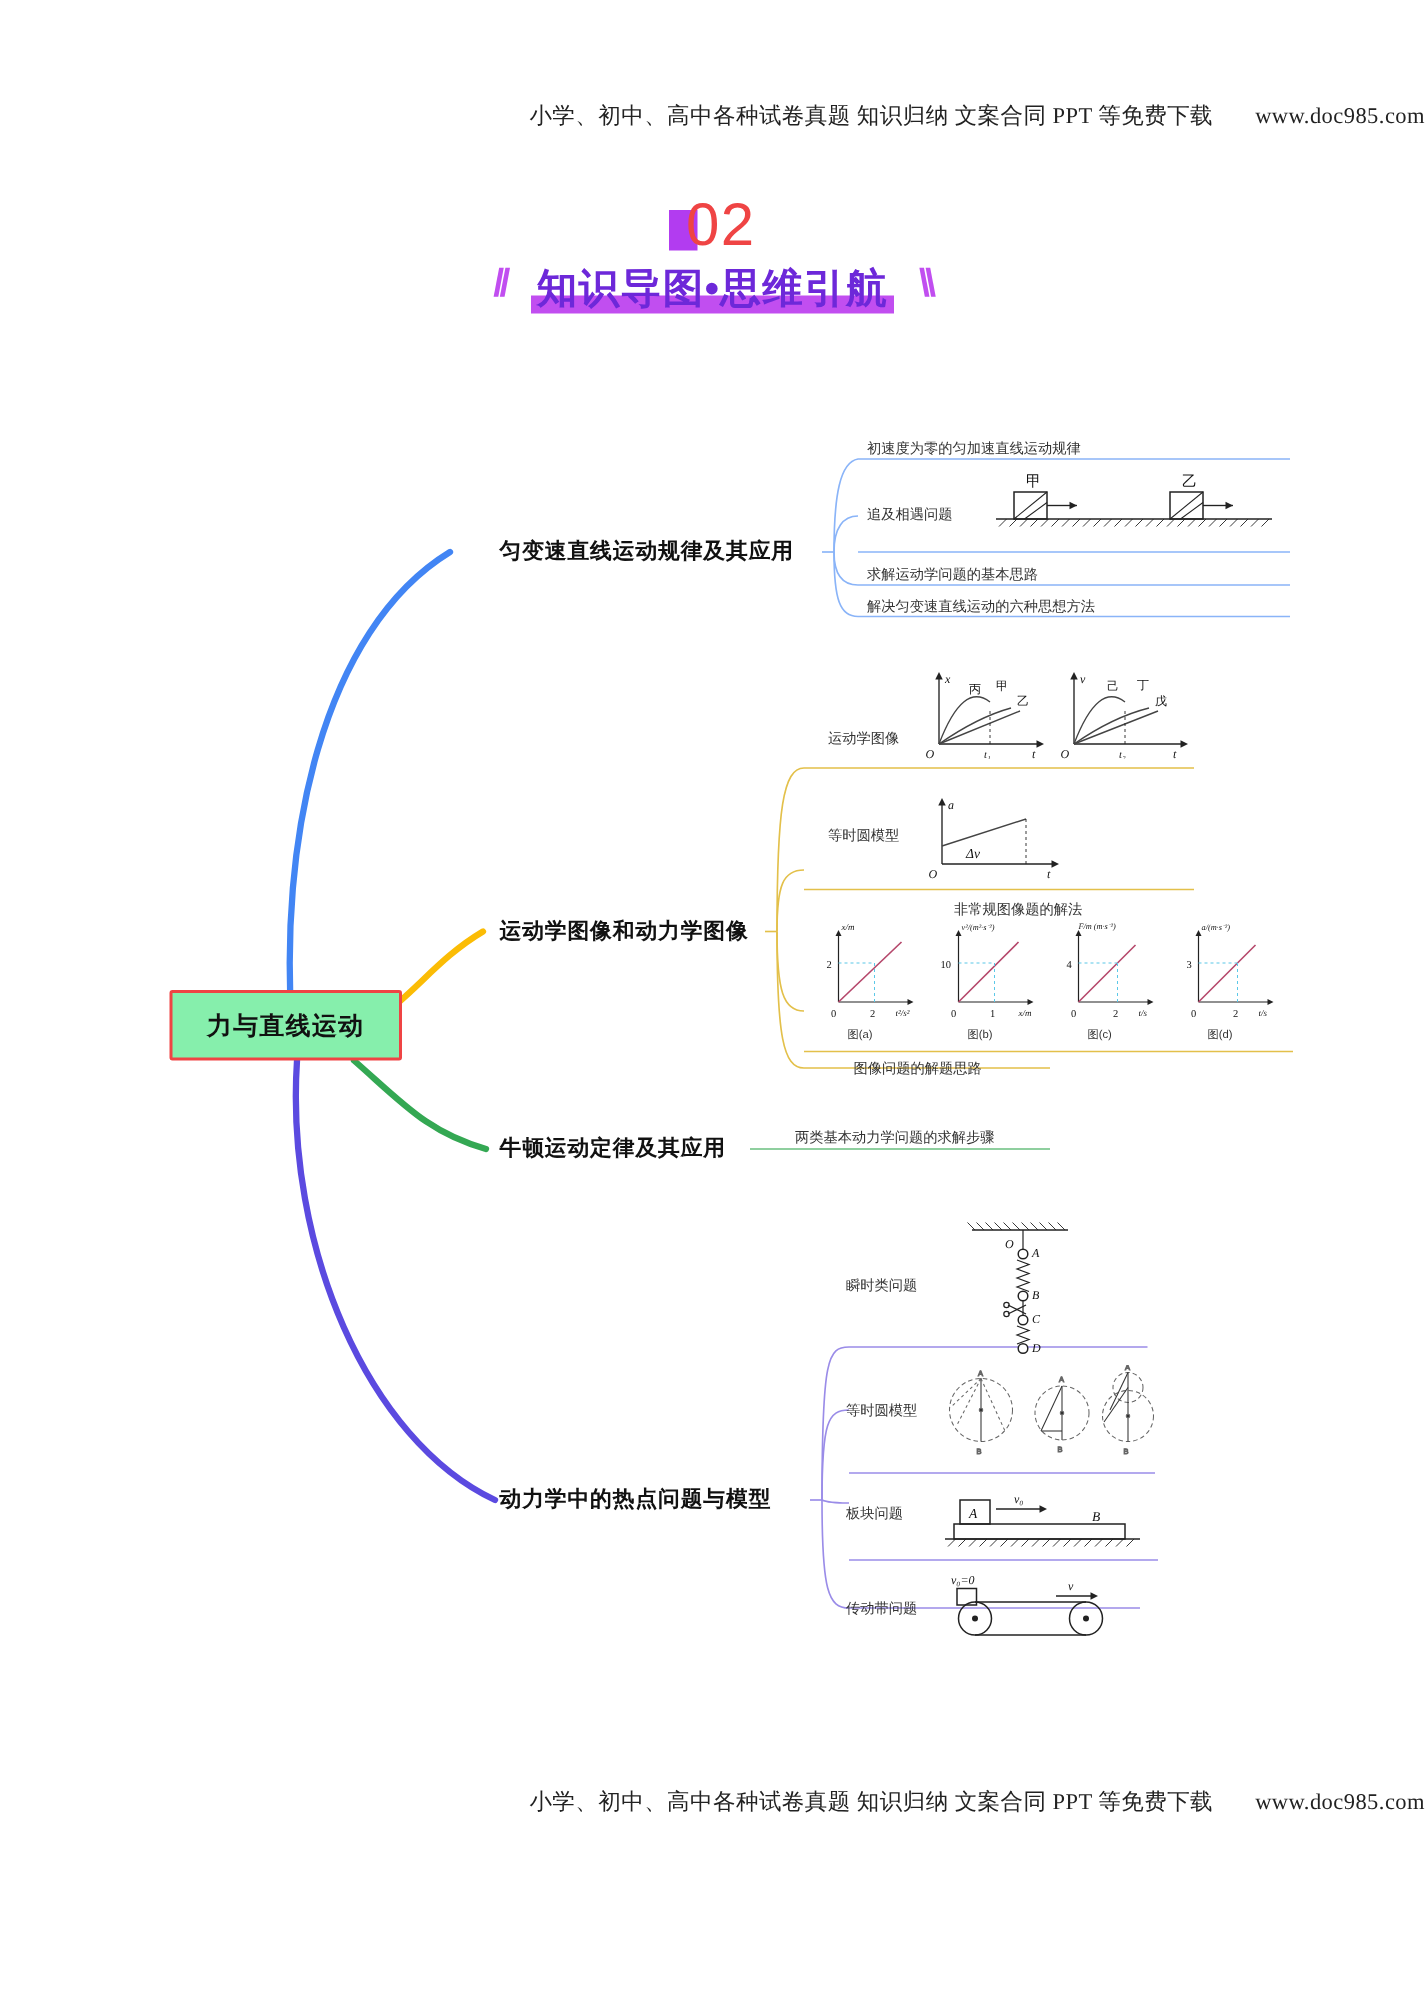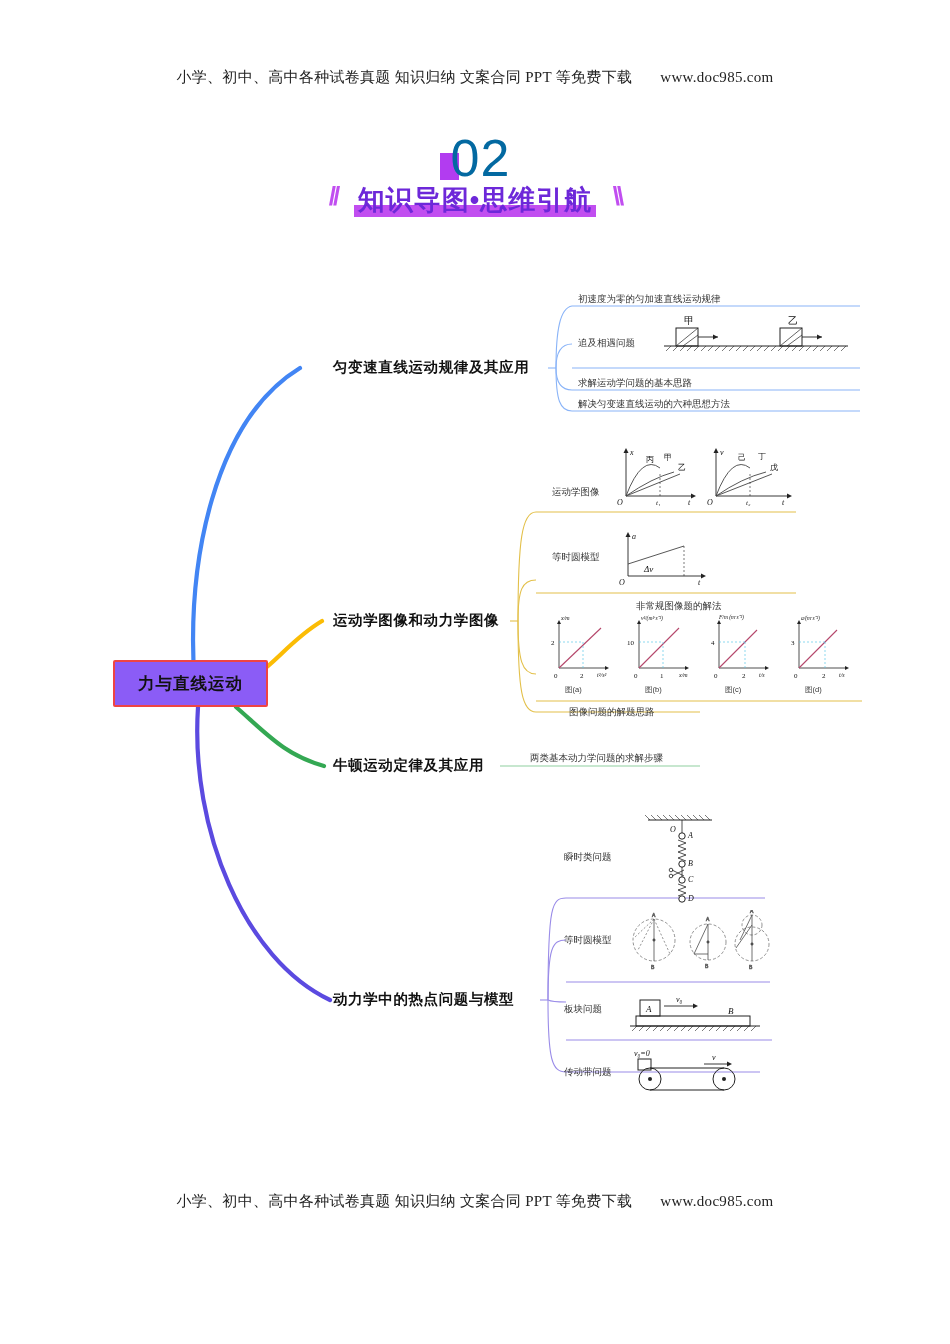--- a/index.html
+++ b/index.html
@@ -5,37 +5,37 @@
   html,body{margin:0;padding:0;background:#fff;}
   body{
     width:950px;height:1344px;position:relative;overflow:hidden;
     font-family:"Liberation Sans","DejaVu Sans",sans-serif;
     color:#111;
   }
   .page{position:absolute;inset:0;}
 
   
   .runhead,.runfoot{
-    position:absolute;left:0;right:0;text-align:center;
+    position:absolute;left:0;right:0;text-align:right;
     font-family:"Liberation Serif","DejaVu Serif",serif;
     font-size:15px;color:#222;letter-spacing:.3px;white-space:nowrap;
   }
   .runhead{top:68px;}
   .runfoot{top:1192px;}
   .runfoot .url,.runhead .url{margin-left:24px;}
 
   
   .titlewrap{position:absolute;left:0;right:0;top:128px;text-align:center;}
   .num-line{position:relative;display:inline-block;height:44px;}
   .num-sq{
     display:inline-block;width:19px;height:27px;background:#b23cf0;
     vertical-align:-4px;margin-right:-8px;position:relative;z-index:1;
   }
   .num-txt{
-    display:inline-block;font-size:52px;font-weight:400;color:#0369a1;
+    display:inline-block;font-size:40px;font-weight:400;color:#ef4444;
     font-family:"Liberation Sans",sans-serif;letter-spacing:1px;position:relative;z-index:2;
   }
   .title-line{position:relative;display:inline-block;margin-top:2px;}
   .title-main{
     position:relative;display:inline-block;
     font-size:27px;font-weight:bold;letter-spacing:1px;color:#6d28d9;
     padding:0 6px;z-index:2;
   }
   .title-hl{
     position:absolute;left:2px;right:2px;bottom:1px;height:12px;
@@ -47,21 +47,21 @@
   }
   .slash.l{margin-right:10px;}
   .slash.r{margin-left:10px;}
 
   
   .map{position:absolute;left:0;top:0;width:950px;height:1344px;}
   .map svg{position:absolute;left:0;top:0;}
 
   .node-root{
     position:absolute;left:113px;top:660px;width:155px;height:47px;
-    background:#8b5cf6;border:2.5px solid #ef4444;border-radius:2px;
+    background:#86efac;border:2.5px solid #ef4444;border-radius:2px;
     display:flex;align-items:center;justify-content:center;
     font-size:16.5px;font-weight:bold;letter-spacing:1px;color:#111;
     box-sizing:border-box;z-index:5;
   }
 
   .branch-label{
     position:absolute;font-size:14.5px;font-weight:bold;color:#111;
     letter-spacing:.6px;white-space:nowrap;z-index:4;
   }
   .sub-label{

